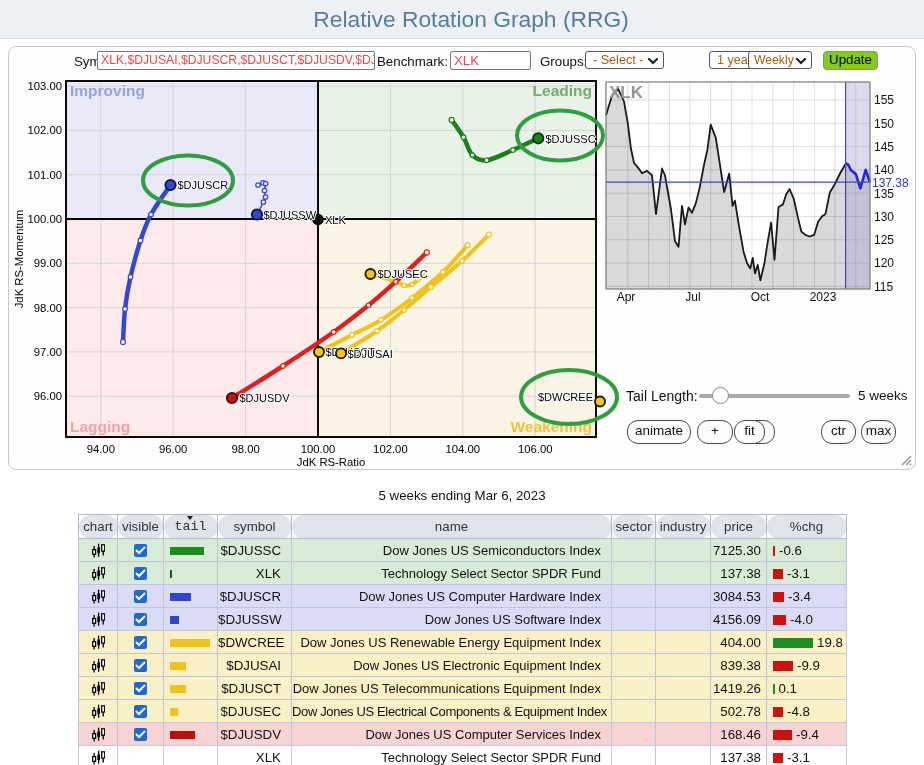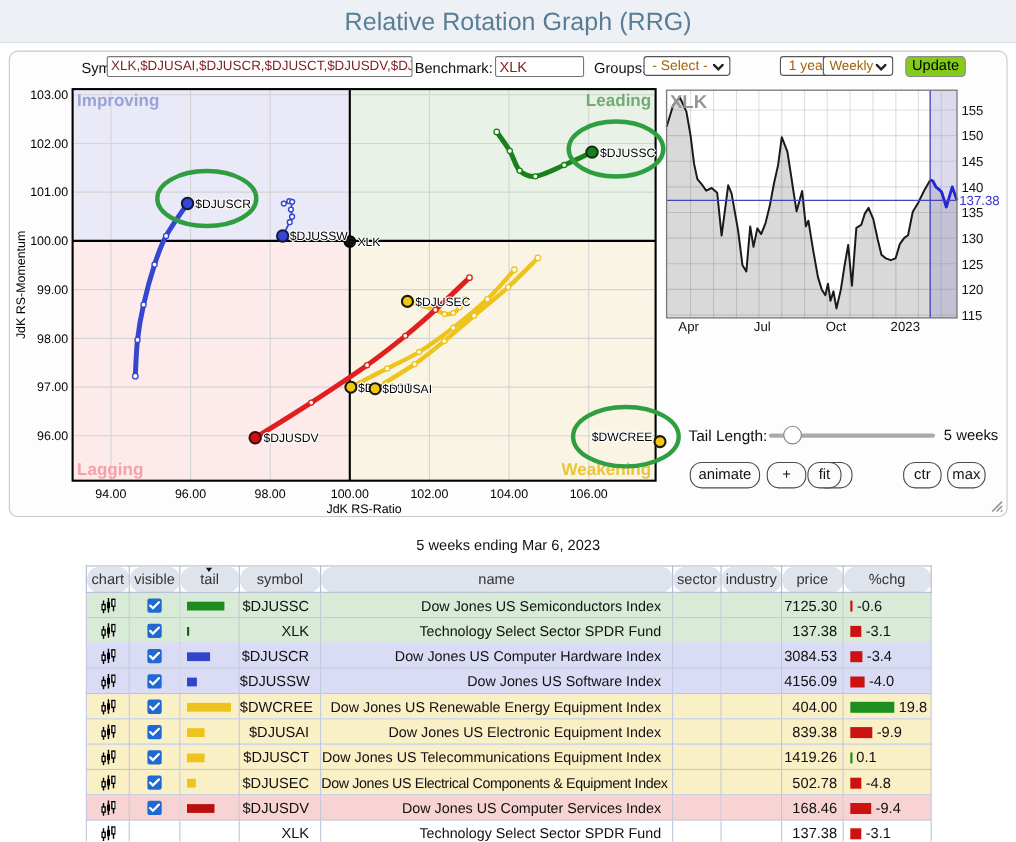--- a/index.html
+++ b/index.html
@@ -1,21 +1,21 @@
 <!DOCTYPE html>
 <html><head>
 <meta charset="utf-8">
 <style>
 html,body{margin:0;padding:0;background:#fff;}
 body{width:924px;height:765px;position:relative;font-family:"Liberation Sans",sans-serif;overflow:hidden;}
 .titlebar{position:absolute;left:0;top:0;width:924px;height:38px;background:#edf1f6;border-bottom:1px solid #d9dde2;}
 .title{position:absolute;left:9px;top:6px;width:924px;text-align:center;font-size:22.8px;color:#587d96;}
 .panel{position:absolute;left:8px;top:46px;width:908px;height:424px;background:#fdfdfd;border:1px solid #c9c9c9;border-radius:8px;box-sizing:border-box;}
 .lbl{position:absolute;font-size:13.3px;color:#111;white-space:nowrap;}
-.inp{position:absolute;height:19px;border:1px solid #767676;border-radius:2px;background:#fff;font-family:"Liberation Sans",sans-serif;font-size:13.3px;color:#7f1d1d;padding:0 0 0 3px;box-sizing:border-box;line-height:17px;overflow:hidden;white-space:nowrap;}
+.inp{position:absolute;height:19px;border:1px solid #767676;border-radius:2px;background:#fff;font-family:"Liberation Sans",sans-serif;font-size:13.3px;color:#ef4444;padding:0 0 0 3px;box-sizing:border-box;line-height:17px;overflow:hidden;white-space:nowrap;}
 .sel{position:absolute;height:18px;border:1px solid #545454;border-radius:3px;background:#fff;font-size:12.6px;color:#a16207;padding:1px 0 0 7px;box-sizing:border-box;white-space:nowrap;}
 .sel svg{position:absolute;right:5px;top:6px;}
 .updbtn{position:absolute;left:823px;top:51px;width:55px;height:19px;background:#84cc16;border:1px solid #8b8b8b;border-radius:4px;box-sizing:border-box;font-size:13.3px;text-align:center;line-height:16px;color:#000;}
 .cbtn{position:absolute;top:420px;height:24px;border:1.5px solid #4a4a4a;border-radius:11px;background:#fcfcfc;box-sizing:border-box;font-size:13.5px;color:#111;text-align:center;line-height:20px;}
 .caption{position:absolute;left:0;top:488px;width:924px;text-align:center;font-size:13.3px;color:#111;}
 table.tbl{position:absolute;left:78px;top:514px;width:769px;border-collapse:collapse;table-layout:fixed;font-size:13.3px;color:#111;}
 table.tbl td,table.tbl th{border:1px solid #bfc6da;padding:0;overflow:hidden;white-space:nowrap;height:22px;}
 table.tbl th{background:#dfe4ec;font-weight:normal;color:#333;height:23px;border-color:#b2bacf;border-radius:12px;}
 table.tbl td.sym,table.tbl td.nm{text-align:right;padding-right:10px;}
 table.tbl td.nm{font-size:13px;}
@@ -270,21 +270,21 @@
       <col style="width:320px">
       <col style="width:44px">
       <col style="width:55px">
       <col style="width:56px">
       <col style="width:80px">
     </colgroup>
 <tbody>
       <tr>
         <th>chart</th>
         <th>visible</th>
-        <th style="position:relative;">tail<div style="position:absolute;left:50%;top:1px;margin-left:-3.5px;width:0;height:0;border-left:3.5px solid transparent;border-right:3.5px solid transparent;border-top:4px solid #111;"></div></th>
+        <th style="position:relative;font-family:Liberation Mono, monospace;">tail<div style="position:absolute;left:50%;top:1px;margin-left:-3.5px;width:0;height:0;border-left:3.5px solid transparent;border-right:3.5px solid transparent;border-top:4px solid #111;"></div></th>
         <th>symbol</th>
         <th>name</th>
         <th>sector</th>
         <th>industry</th>
         <th>price</th>
         <th>%chg</th>
       </tr>
 <tr class="rg-green">
         <td class="ch"><svg width="13" height="15">
             <use href="#candl"></use>

